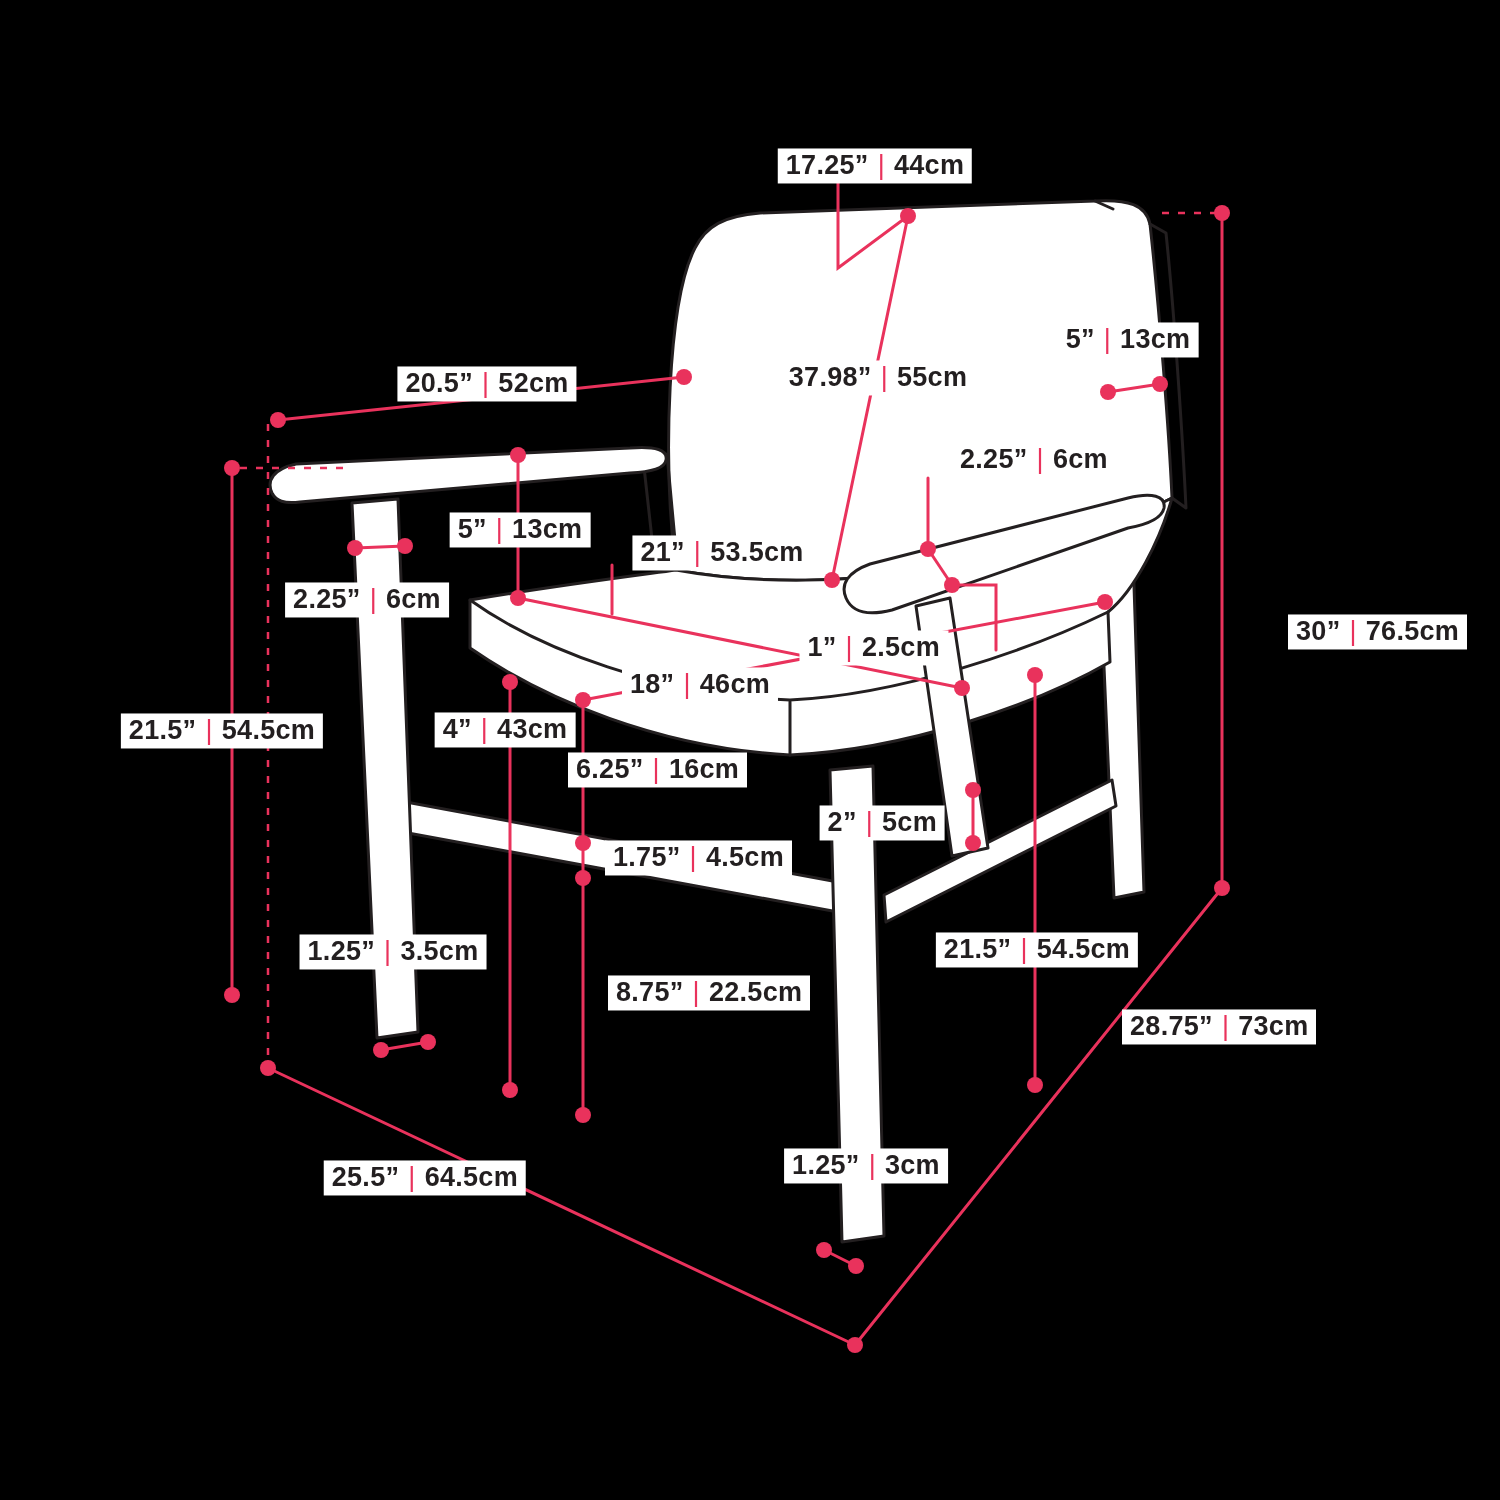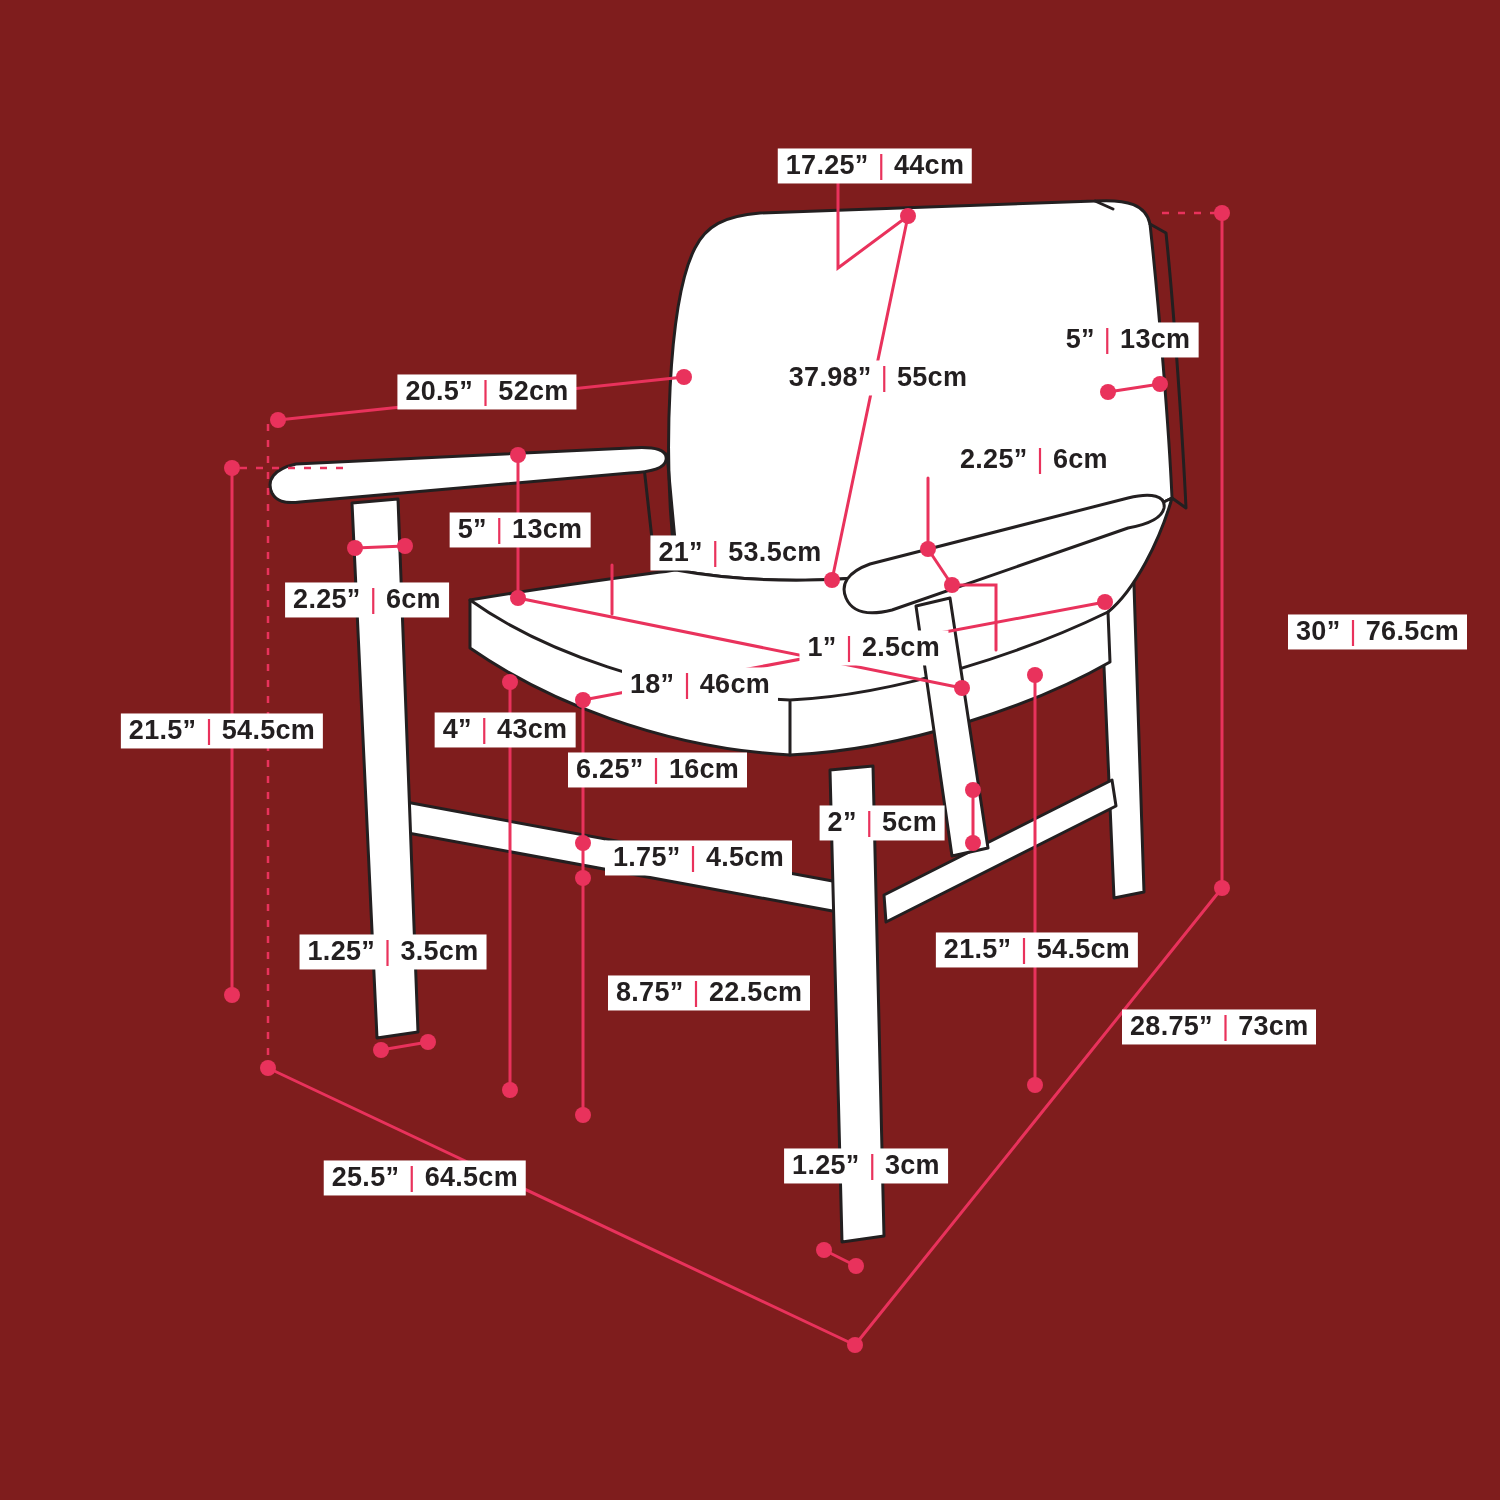--- a/index.html
+++ b/index.html
@@ -1,16 +1,16 @@
 <!DOCTYPE html>
 <html><head>
 <meta charset="utf-8">
 <style>
   html,body{margin:0;padding:0;background:#fff;}
-  .canvas{position:relative;width:1500px;height:1500px;background:#7f1d1d;overflow:hidden;
+  .canvas{position:relative;width:1500px;height:1500px;background:#000000;overflow:hidden;
           font-family:"Liberation Sans",sans-serif;}
   .canvas svg{position:absolute;left:0;top:0;}
   .dim-label{position:absolute;transform:translate(-50%,-50%);background:#fff;
              padding:2px 8px;font-size:27px;font-weight:600;color:#231f20;
              white-space:nowrap;letter-spacing:.3px;line-height:1.15;}
   .dim-label.align-left{transform:translate(0,-50%);}
   .dim-label.align-right{transform:translate(-100%,-50%);}
   .dim-label .sep{color:#E9325C;font-weight:400;margin:0 9px;}
 </style>
 </head>
@@ -106,33 +106,33 @@
       <circle cx="856" cy="1266" r="8"></circle>
     </g>
   </svg>
 
   <div class="dim-label" style="left:875px;top:166px">
     <span>17.25”</span><span class="sep">|</span><span>44cm</span>
   </div>
   <div class="dim-label" style="left:1128px;top:340px">
     <span>5”</span><span class="sep">|</span><span>13cm</span>
   </div>
-  <div class="dim-label" style="left:487px;top:392px">
+  <div class="dim-label" style="left:487px;top:384px">
     <span>20.5”</span><span class="sep">|</span><span>52cm</span>
   </div>
   <div class="dim-label" style="left:878px;top:378px">
     <span>37.98”</span><span class="sep">|</span><span>55cm</span>
   </div>
   <div class="dim-label align-left" style="left:952px;top:460px">
     <span>2.25”</span><span class="sep">|</span><span>6cm</span>
   </div>
   <div class="dim-label" style="left:520px;top:530px">
     <span>5”</span><span class="sep">|</span><span>13cm</span>
   </div>
-  <div class="dim-label" style="left:740px;top:553px">
+  <div class="dim-label" style="left:722px;top:553px">
     <span>21”</span><span class="sep">|</span><span>53.5cm</span>
   </div>
   <div class="dim-label" style="left:367px;top:600px">
     <span>2.25”</span><span class="sep">|</span><span>6cm</span>
   </div>
   <div class="dim-label align-right" style="left:948px;top:648px">
     <span>1”</span><span class="sep">|</span><span>2.5cm</span>
   </div>
   <div class="dim-label align-left" style="left:1288px;top:632px">
     <span>30”</span><span class="sep">|</span><span>76.5cm</span>

